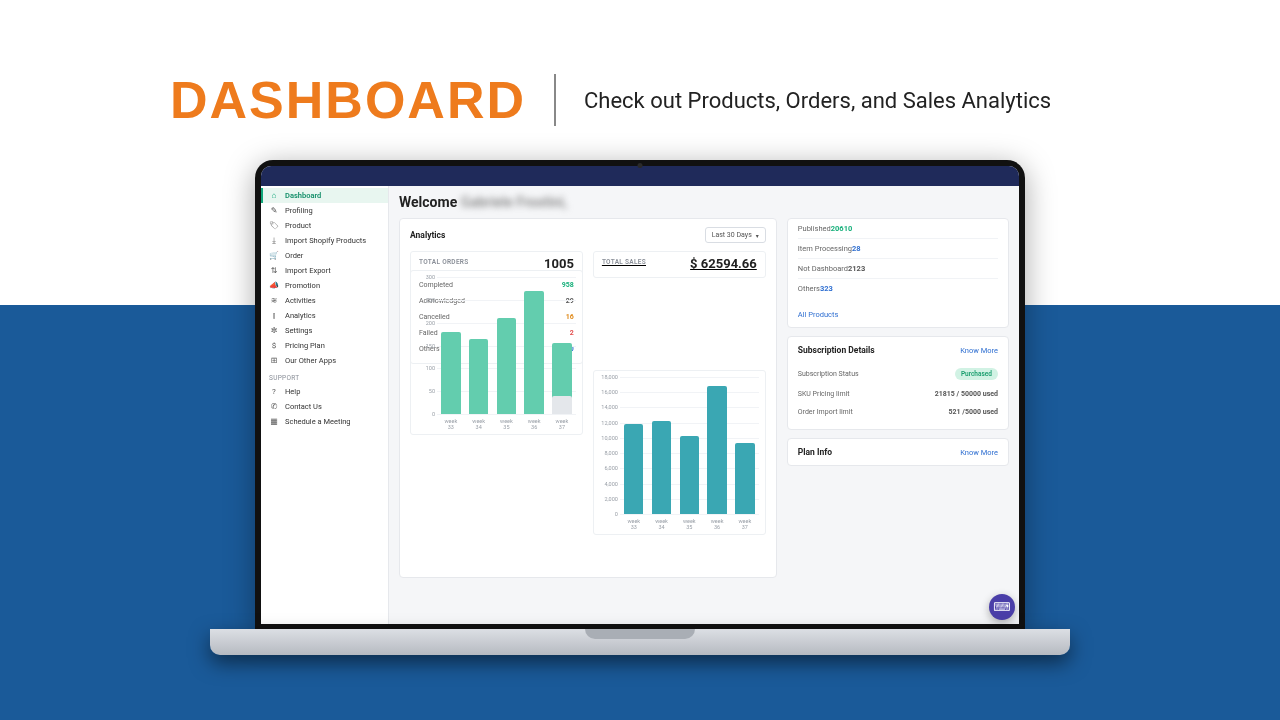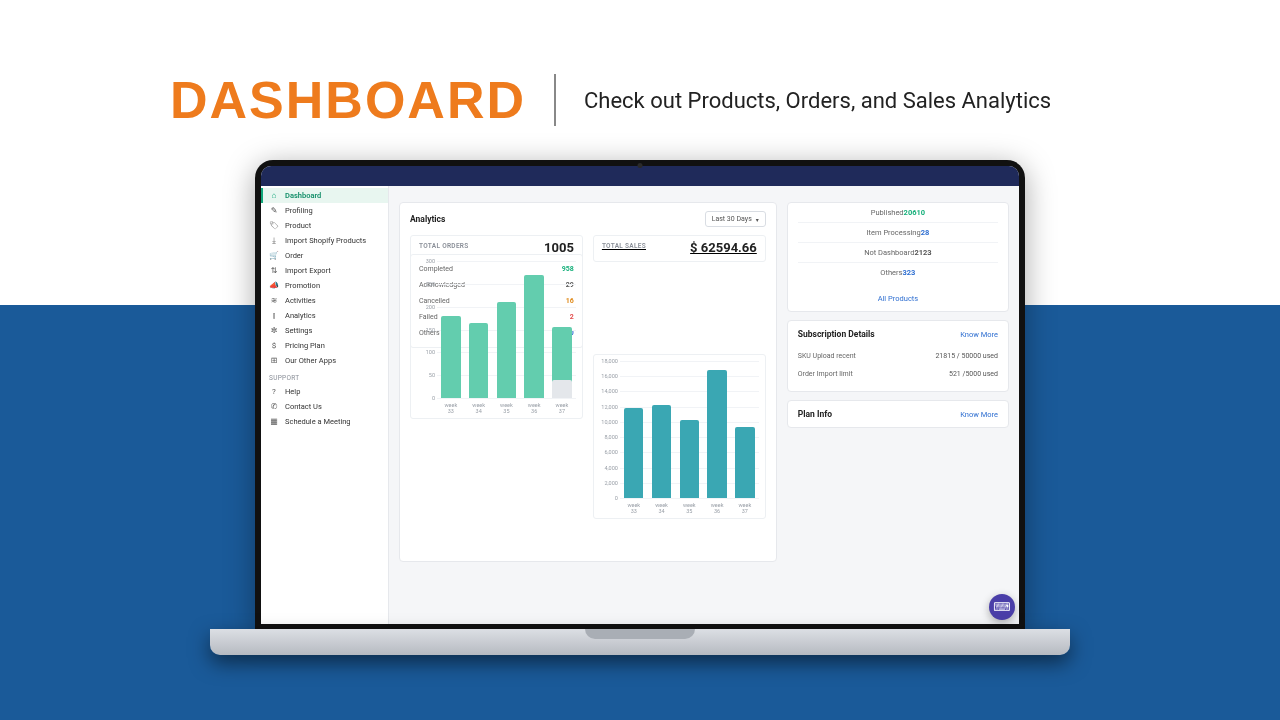--- a/index.html
+++ b/index.html
@@ -69,28 +69,28 @@
   .gl { position:absolute; left:0; right:0; height:1px; background:#f1f3f6; }
   .bars { position:absolute; inset:0; display:flex; align-items:flex-end; justify-content:space-around; }
   .bar { width:14%; border-radius:2px 2px 0 0; }
   .bar.a { background:#63cdae; }
   .bar.b { background:#3aa7b3; }
   .secbar { position:absolute; bottom:0; width:14%; background:#e4e7eb; border-radius:2px 2px 0 0; }
   .xaxis { position:absolute; left:26px; right:6px; bottom:4px; display:flex; justify-content:space-around; }
   .xt { font-size:5.5px; color:#9aa0a8; text-align:center; width:14%; }
 
   .big-num { font-size:15px; font-weight:800; color:#222; }
-  .prod-row { display:flex; justify-content:center; font-size:7.5px; padding:5px 0; border-top:1px solid #f1f3f6; }
+  .prod-row { display:flex; justify-content:flex-start; font-size:7.5px; padding:5px 0; border-top:1px solid #f1f3f6; }
   .prod-row:first-child { border-top:none; }
   .prod-row .k { color:#666; }
-  .link { font-size:7.5px; color:#2f6fd1; text-align:center; padding:4px 10px 8px; cursor:pointer; }
+  .link { font-size:7.5px; color:#2f6fd1; text-align:left; padding:4px 10px 8px; cursor:pointer; }
 
   .pill { background:#d1f2e4; color:#1a9e6e; font-size:6.5px; padding:2px 6px; border-radius:8px; font-weight:600; }
   .sub-row { display:flex; justify-content:space-between; align-items:center; font-size:7px; padding:5px 0; color:#666; }
-  .sub-row .v { color:#555; font-weight:400;margin-left:48px; }
+  .sub-row .v { color:#555; font-weight:700;margin-left:48px; }
 
   .chat-fab { position:absolute; right:10px; bottom:10px; width:26px; height:26px; background:#4a3ea8; border-radius:50%; display:flex; align-items:center; justify-content:center; color:#fff; font-size:12px; box-shadow:0 3px 8px rgba(0,0,0,.3); cursor:pointer; }
 </style>
 </head>
 <body>
 
 <div class="bg-top"></div>
 <div class="bg-bot"></div>
 
 <div class="hero">
@@ -164,20 +164,24 @@
               <span class="side-ico">✆</span>
               <span>Contact Us</span>
             </div>
             <div class="side-item">
               <span class="side-ico">▦</span>
               <span>Schedule a Meeting</span>
             </div>
           </div>
 
         <div class="main">
+          <div class="welcome">
+            <span>Welcome</span>
+            <span class="blur">Gabriele Frostini,</span>
+          </div>
 
           <div class="grid">
             <div class="col-l">
               <div class="card" style="flex:1; display:flex; flex-direction:column;">
                 <div class="card-head">
                   <div class="card-title">Analytics</div>
                   <div class="drop">
                     <span>Last 30 Days</span>
                       <span class="chev">▾</span>
                   </div>
@@ -323,21 +327,25 @@
                 <div class="link">All Products</div>
               </div>
 
               <div class="card">
                 <div class="card-head">
                   <div class="card-title">Subscription Details</div>
                   <div class="link" style="padding:0;">Know More</div>
                 </div>
                 <div class="card-pad" style="padding-top:0;" id="sub-rows">
                     <div class="sub-row">
-                      <span class="k">SKU Upload recent</span>
+                      <span class="k">Subscription Status</span>
+                      <span class="pill">Purchased</span>
+                    </div>
+                    <div class="sub-row">
+                      <span class="k">SKU Pricing limit</span>
                       <span class="v">21815 / 50000 used</span>
                     </div>
                     <div class="sub-row">
                       <span class="k">Order Import limit</span>
                       <span class="v">521 /5000 used</span>
                     </div>
                   </div>
               </div>
 
               <div class="card">

